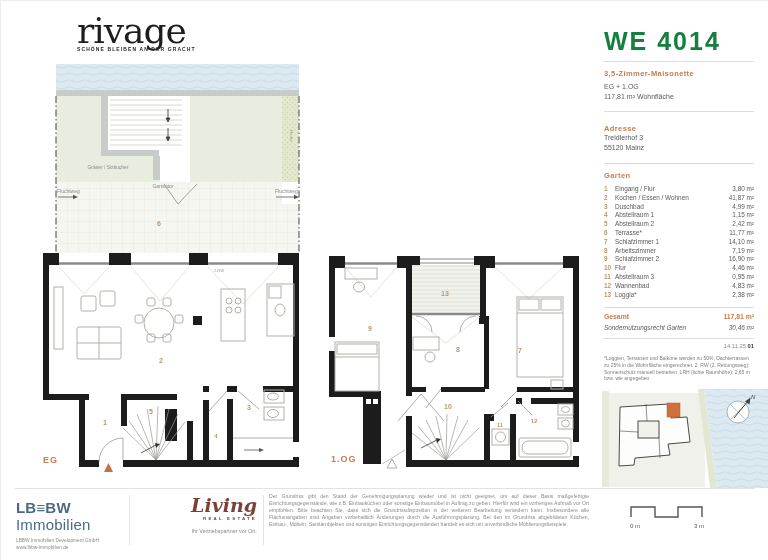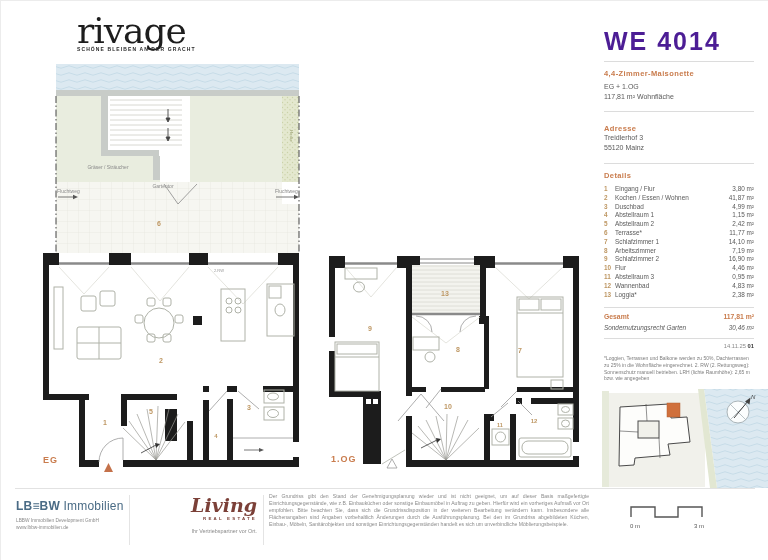--- a/index.html
+++ b/index.html
@@ -5,42 +5,42 @@
   html,body{margin:0;padding:0;background:#fff;}
   .page{position:relative;width:768px;height:560px;background:#fff;border:1px solid #ECECEC;
         font-family:"Liberation Sans",sans-serif;color:#555;overflow:hidden;}
   svg text{font-family:"Liberation Sans",sans-serif;}
   .plan-svg{position:absolute;left:0;top:0;}
   
   .brand{position:absolute;left:52px;top:12px;margin-left:24px;}
   .brand-name{font-family:"DejaVu Serif",serif;font-size:36px;line-height:36px;color:#1d1d1d;letter-spacing:-1px;}
   .brand-tagline{font-size:5px;letter-spacing:1.1px;color:#2a2a2a;margin-top:-3px;font-weight:700;}
   
-  .unit-title{position:absolute;left:603px;top:26px;font-size:25px;font-weight:700;letter-spacing:2px;color:#4c1d95;}
+  .unit-title{position:absolute;left:603px;top:26px;font-size:25px;font-weight:700;letter-spacing:2px;color:#15803d;}
   
   .panel{position:absolute;left:603px;top:0;width:150px;font-size:7px;color:#5a5a5a;}
   .hline{position:absolute;left:0;width:150px;border-top:1px solid #DCDCDC;}
   .p-abs{position:absolute;left:0;width:150px;}
   .sec-head{font-size:7.5px;font-weight:700;color:#C97C4D;letter-spacing:.4px;}
   .room-row{display:flex;height:8.8px;line-height:8.8px;font-size:6.4px;}
   .rno{width:11px;color:#BE9763;font-weight:700;}
   .rname{flex:1;color:#5a5a5a;}
   .rarea{text-align:right;color:#5a5a5a;}
   .tot-row{display:flex;font-size:6.8px;line-height:10px;}
   .tot-label{flex:1;}
   .accent-b{color:#C97C4D;font-weight:700;}
   .italic{font-style:italic;}
   .date-line{text-align:right;font-size:5.8px;color:#8a8a8a;}
   .date-rev{font-weight:700;color:#3a3a3a;}
   .footnote{font-size:5px;line-height:6.8px;color:#7d7d7d;}
   
   .f-hline{position:absolute;left:14px;top:487px;width:740px;border-top:1px solid #E2E2E2;}
   .vline{position:absolute;top:494px;height:50px;border-left:1px solid #E4E4E4;}
   .lbbw{position:absolute;left:15px;top:498px;width:110px;}
-  .lbbw-logo{font-size:12px;color:#4A6B85;letter-spacing:.2px;}
+  .lbbw-logo{font-size:15px;color:#4A6B85;letter-spacing:.2px;}
   .lbbw-logo b{font-weight:700;}
   .lbbw-sub{font-size:4.8px;line-height:6.5px;color:#8a8a8a;margin-top:5px;}
   .living{position:absolute;left:138px;top:494px;width:118px;text-align:right;}
   .living-logo{font-family:"DejaVu Serif",serif;font-style:italic;font-weight:700;font-size:19px;line-height:21px;color:#7B4038;}
   .living-sub{font-size:4.4px;letter-spacing:2.2px;color:#7B4038;font-weight:700;}
   .living-line{font-size:5.4px;color:#8a8a8a;margin-top:7px;}
   .disclaimer{position:absolute;left:268px;top:492px;width:320px;font-size:5.1px;line-height:7.1px;
               color:#8a8a8a;text-align:justify;}
 </style>
 </head>
@@ -366,31 +366,31 @@
   </svg>
 
   <div class="brand">
     <div class="brand-name">rivage</div>
     <div class="brand-tagline">SCHÖNE BLEIBEN AN DER GRACHT</div>
   </div>
   <div class="unit-title">WE 4014</div>
 
   <div class="panel">
     <div class="hline" style="top:60px"></div>
-    <div class="p-abs sec-head" style="top:68px">4,4-Zimmer-Maisonette</div>
+    <div class="p-abs sec-head" style="top:68px">3,5-Zimmer-Maisonette</div>
     <div class="p-abs" style="top:82px">EG + 1.OG</div>
     <div class="p-abs" style="top:92px">117,81 m² Wohnfläche</div>
 
     <div class="hline" style="top:110px"></div>
     <div class="p-abs sec-head" style="top:123px">Adresse</div>
     <div class="p-abs" style="top:133px">Treidlerhof 3</div>
     <div class="p-abs" style="top:143px">55120 Mainz</div>
 
     <div class="hline" style="top:162px"></div>
-    <div class="p-abs sec-head" style="top:170px">Details</div>
+    <div class="p-abs sec-head" style="top:170px">Garten</div>
 
     <div class="p-abs" style="top:184px">
       <div class="room-row">
           <span class="rno">1</span>
           <span class="rname">Eingang / Flur</span>
           <span class="rarea">3,80 m²</span>
         </div>
       <div class="room-row">
           <span class="rno">2</span>
           <span class="rname">Kochen / Essen / Wohnen</span>

